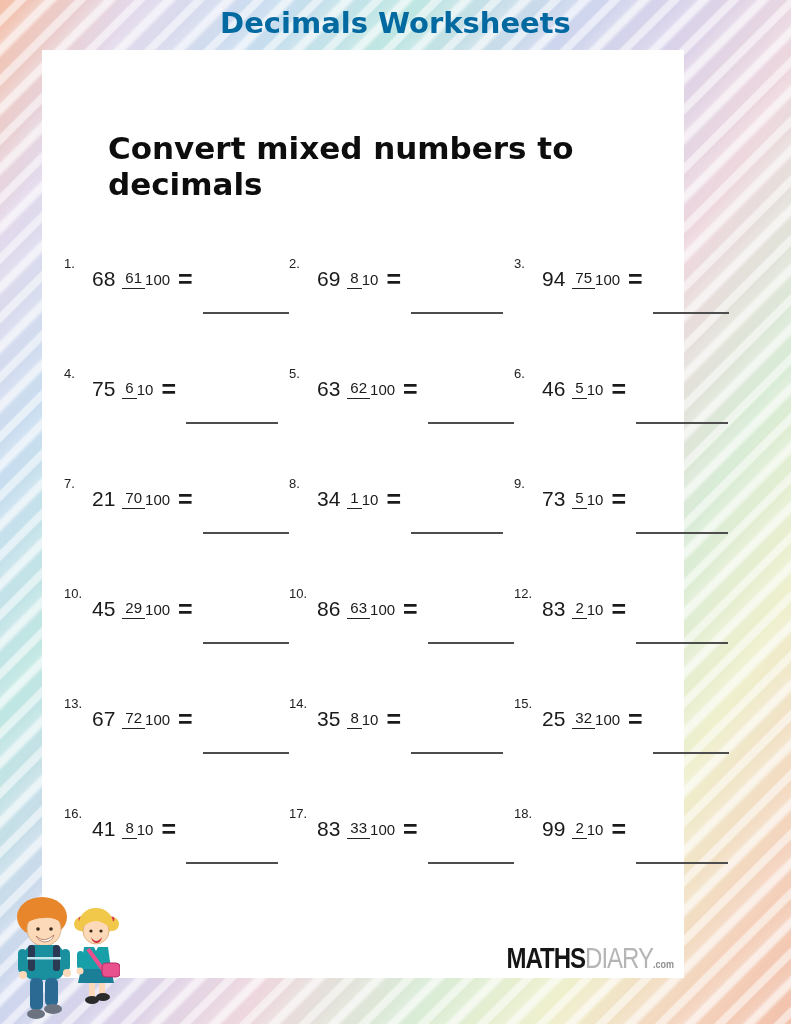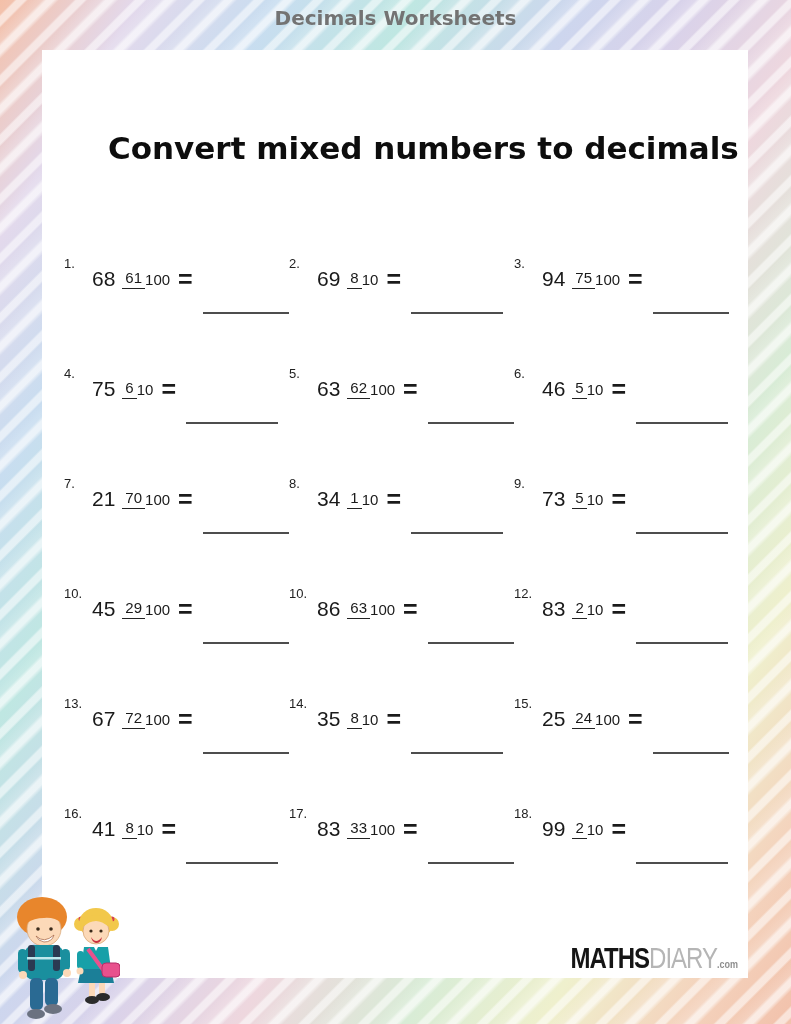--- a/index.html
+++ b/index.html
@@ -13,25 +13,25 @@
         rgba(255,255,255,0) 20px, rgba(255,255,255,.15) 30px,
         rgba(255,255,255,.65) 33px, rgba(255,255,255,.65) 38px,
         rgba(255,255,255,0) 42px),
       linear-gradient(120deg,
         #f4c0a8 0%, #e3d9ec 10%, #c8ddf0 20%, #bfe7e2 30%,
         #cdd6ee 42%, #d9d2ea 50%, #eed7de 60%, #d8ecd6 72%,
         #eff0cd 82%, #f4d3bd 92%, #f2c1ab 100%);
   }
   .page-title{
     position:absolute;top:6px;left:0;width:100%;
-    text-align:center;font-size:20px;font-weight:bold;color:#737373;
+    text-align:center;font-size:29px;font-weight:bold;color:#0369a1;
     font-family:"DejaVu Sans", sans-serif;letter-spacing:0px;
   }
   .card{
-    position:absolute;left:42px;top:50px;width:706px;height:928px;
+    position:absolute;left:42px;top:50px;width:642px;height:928px;
     background:#ffffff;
   }
   .heading{
     position:absolute;left:66px;top:80px;
     font-size:31px;font-weight:bold;color:#0d0d0d;
     font-family:"DejaVu Sans", sans-serif;
   }
   .problems-grid{
     position:absolute;left:22px;top:200px;
     display:grid;grid-template-columns:225px 225px 215px;
@@ -202,21 +202,21 @@
           <span class="fnum">8</span>
           <span class="fden">10</span>
         </span>
         <span class="eq">=</span>
         <span class="blank"></span>
       </div>
       <div class="problem">
         <span class="pnum">15.</span>
         <span class="whole">25</span>
         <span class="frac">
-          <span class="fnum">24</span>
+          <span class="fnum">32</span>
           <span class="fden">100</span>
         </span>
         <span class="eq">=</span>
         <span class="blank"></span>
       </div>
       <div class="problem">
         <span class="pnum">16.</span>
         <span class="whole">41</span>
         <span class="frac">
           <span class="fnum">8</span>

